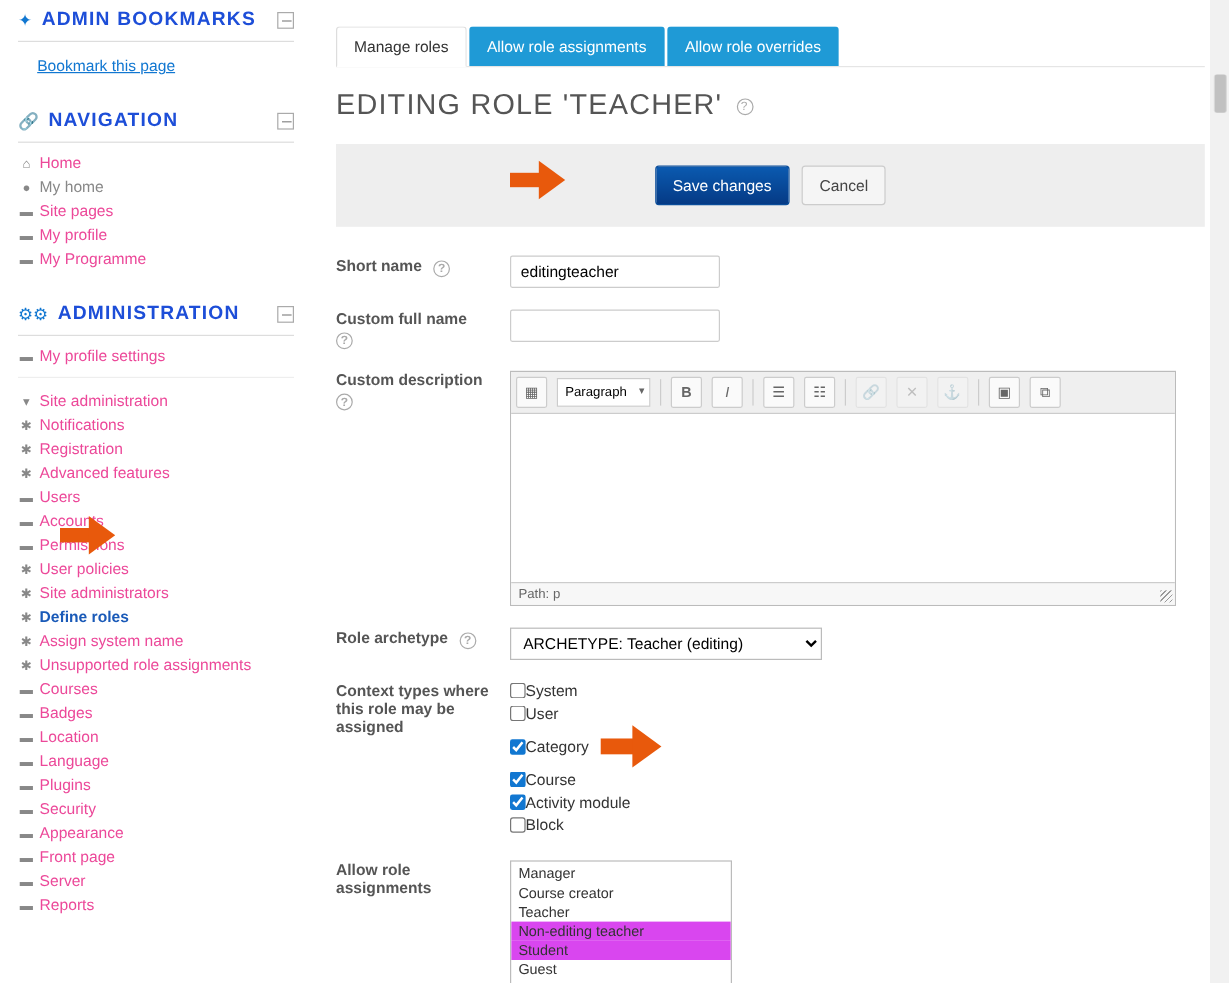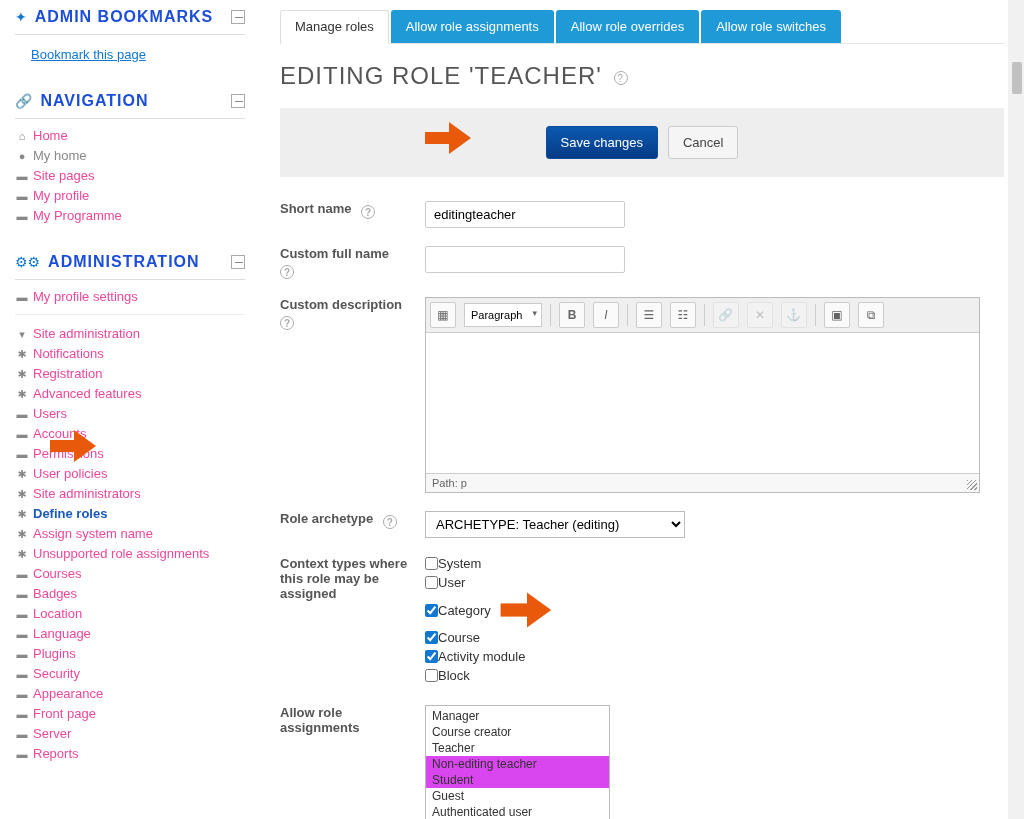--- a/index.html
+++ b/index.html
@@ -31,42 +31,42 @@
 .indent-3 { padding-left: 60px; }
 .indent-4 { padding-left: 75px; }
 
 
 .arrow-right { width: 48px; height: 32px; position: relative; display: inline-block; vertical-align: middle; }
 .arrow-right::before { content: ""; position: absolute; left: 0; top: 10px; width: 26px; height: 12px; background: #e8590c; }
 .arrow-right::after { content: ""; position: absolute; left: 24px; top: 0; width: 0; height: 0; border-left: 22px solid #e8590c; border-top: 16px solid transparent; border-bottom: 16px solid transparent; }
 .arrow-overlay-1 { position: absolute; left: 50px; top: 430px; z-index: 10; }
 
 
-.tabs { display: flex; border-bottom: 1px solid #e5e5e5; margin-top: 10px; margin-bottom: 18px; }
+.tabs { display: flex; border-bottom: 1px solid #e5e5e5; margin-top: 22px; margin-bottom: 18px; }
 .tab { padding: 8px 14px; font-size: 13px; cursor: pointer; border: 1px solid transparent; border-top-left-radius: 3px; border-top-right-radius: 3px; margin-right: 2px; }
 .tab.active-tab { background: #fff; border: 1px solid #ddd; border-bottom-color: #fff; color: #333; margin-bottom: -1px; }
 .tab.blue-tab { background: #1f9ad6; color: #fff; }
 
 h1.page-heading { font-size: 24px; font-weight: 300; color: #555; letter-spacing: 1px; margin-bottom: 18px; }
 .help-circ { display: inline-block; width: 14px; height: 14px; border-radius: 50%; border: 1px solid #aaa; color: #aaa; font-size: 10px; text-align: center; line-height: 13px; vertical-align: middle; margin-left: 4px; }
 
 
 .save-bar { background: #eee; padding: 18px; margin-bottom: 24px; display: flex; align-items: center; justify-content: center; gap: 10px; position: relative; }
 .save-bar .arrow-right { position: absolute; left: 145px; top: 14px; }
 .btn { padding: 8px 14px; font-size: 13px; border-radius: 3px; cursor: pointer; border: 1px solid; }
 .btn-primary { background: linear-gradient(#0b5ab0,#053a85); color: #fff; border-color: #0a4d9a; }
 .btn-default { background: #f5f5f5; color: #444; border-color: #ccc; }
 
 
 .form-row { display: flex; margin-bottom: 18px; }
 .form-label { width: 145px; flex-shrink: 0; font-size: 13px; color: #555; font-weight: bold; position: relative; }
 .form-label .help-circ { display: block; margin-top: 4px; margin-left: 0; }
 .form-label.inline-help .help-circ { display: inline-block; margin-left: 6px; }
 .form-field { flex: 1; }
-input.text-input { width: 200px; padding: 5px 8px; font-size: 13px; border: 1px solid #ccc; border-radius: 2px; }
+input.text-input { width: 175px; padding: 5px 8px; font-size: 13px; border: 1px solid #ccc; border-radius: 2px; }
 
 
 .editor-wrap { border: 1px solid #bbb; width: 555px; }
 .editor-toolbar { background: #efefef; border-bottom: 1px solid #ccc; padding: 4px; display: flex; align-items: center; gap: 8px; }
 .tb-btn { width: 26px; height: 26px; border: 1px solid #ccc; background: #fafafa; display: inline-flex; align-items: center; justify-content: center; font-size: 12px; color: #666; border-radius: 2px; }
 .tb-btn.disabled { opacity: 0.35; }
 .tb-sep { width: 1px; height: 22px; background: #ccc; }
 .tb-select { height: 24px; font-size: 11px; border: 1px solid #ccc; padding: 0 18px 0 6px; background: #fff; appearance: none; position: relative; }
 .tb-select-wrap { position: relative; display: inline-block; }
 .tb-select-wrap::after { content: "▾"; position: absolute; right: 5px; top: 5px; font-size: 9px; color: #666; pointer-events: none; }
@@ -163,21 +163,20 @@
     </div>
   </div>
 
   <span class="arrow-right arrow-overlay-1"></span>
 
   <div class="main">
     <div class="tabs" id="tabs-row">
         <div class="tab active-tab">Manage roles</div>
         <div class="tab blue-tab">Allow role assignments</div>
         <div class="tab blue-tab">Allow role overrides</div>
-        <div class="tab blue-tab">Allow role switches</div>
       </div>
 
     <h1 class="page-heading">
       <span>EDITING ROLE 'TEACHER'</span>
       <span class="help-circ">?</span>
     </h1>
 
     <div class="save-bar">
       <span class="arrow-right"></span>
       <button class="btn btn-primary">Save changes</button>

